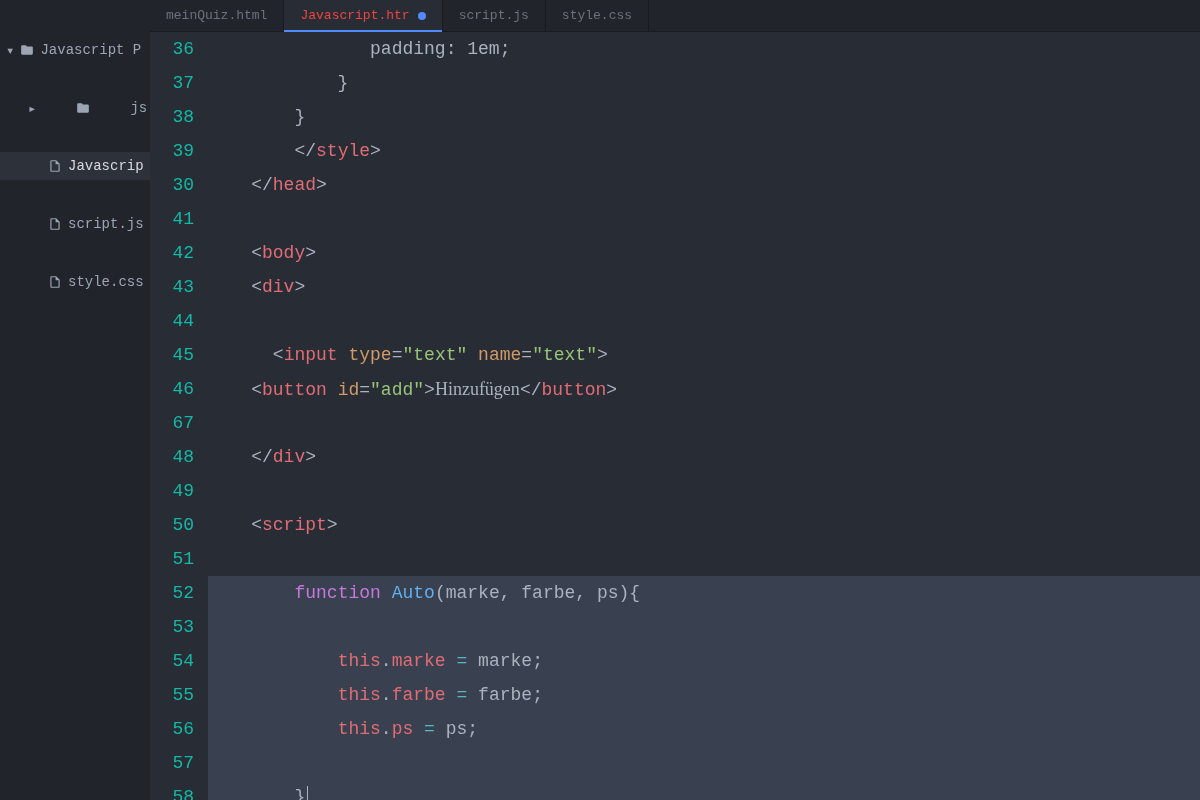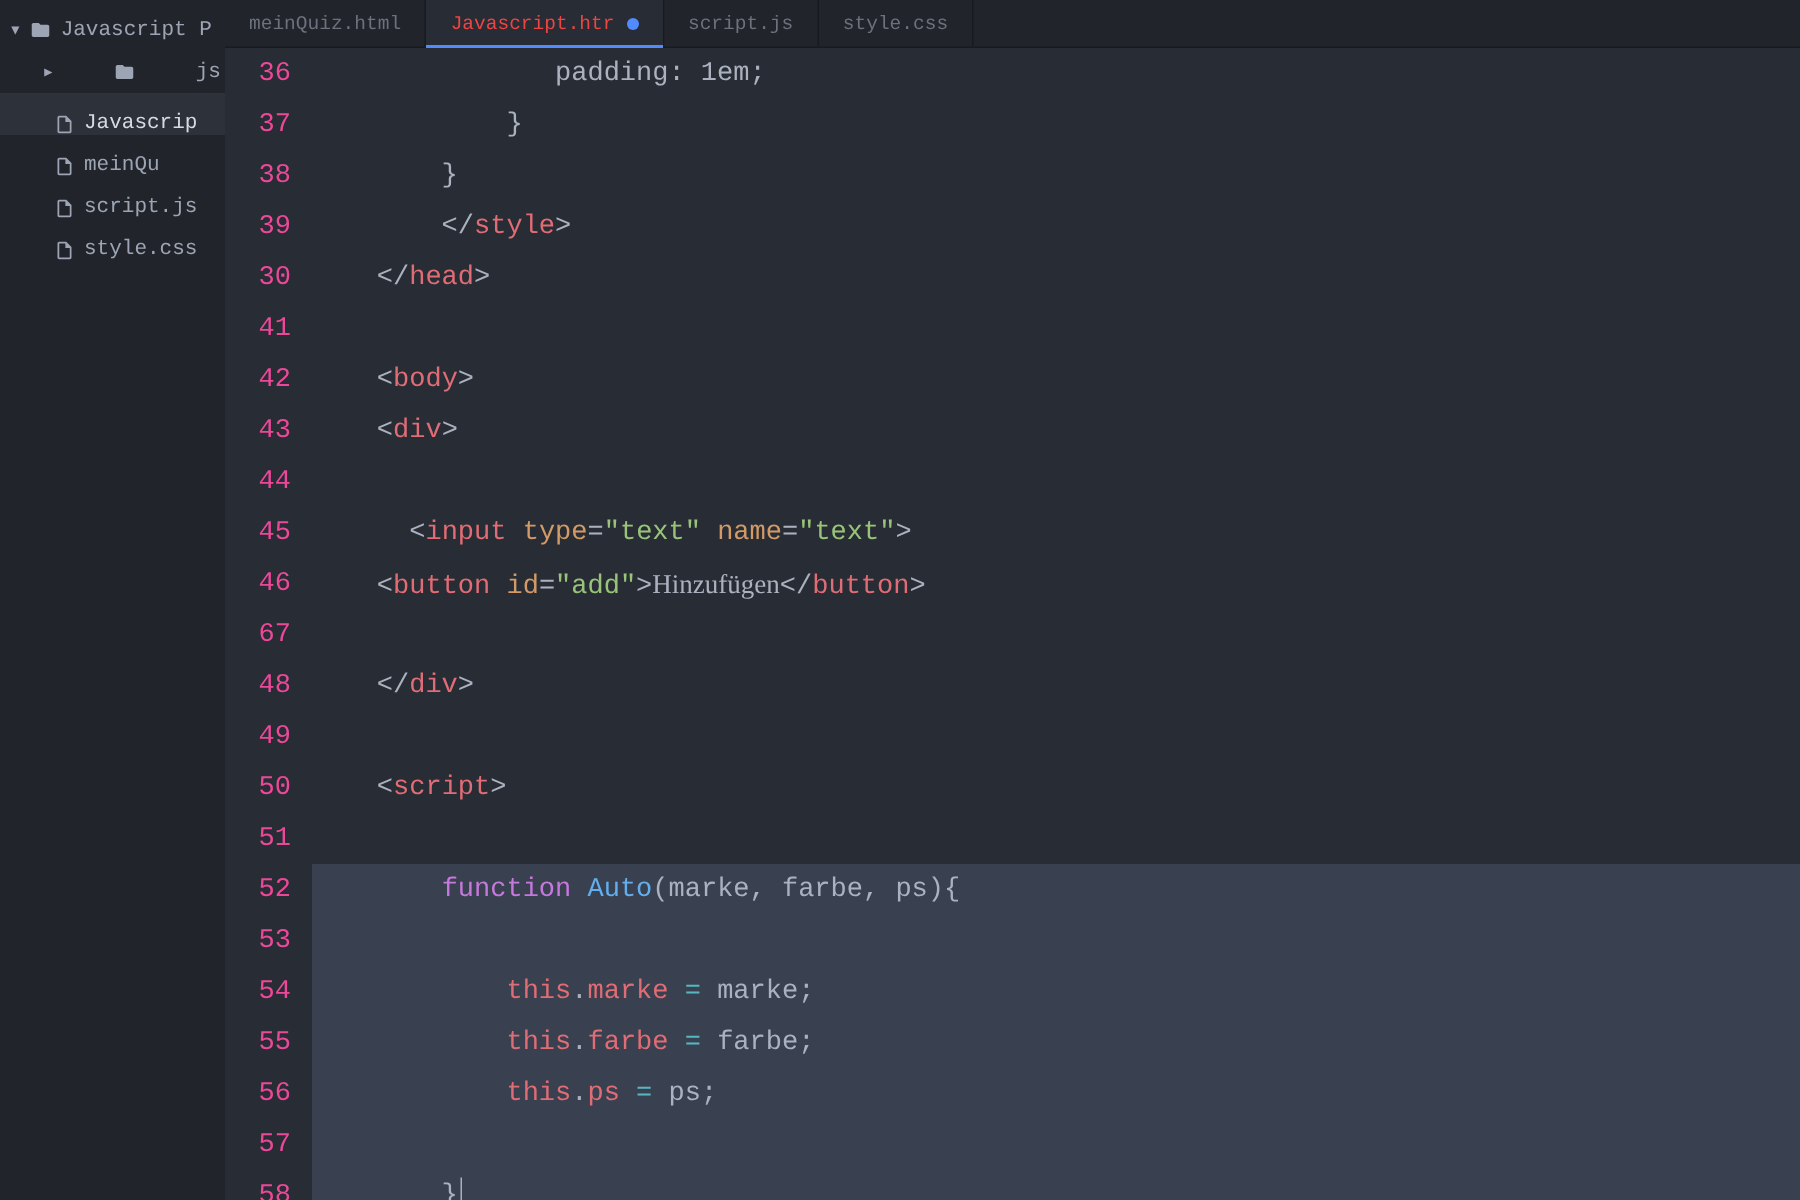--- a/index.html
+++ b/index.html
@@ -24,24 +24,25 @@
       color: #9da5b4;
     }
     .tree-item {
       display: flex;
       align-items: center;
       height: 28px;
       padding-left: 8px;
       gap: 6px;
       white-space: nowrap;
       overflow: hidden;
+      margin-top: 30px;
     }
     .tree-item.project { padding-left: 6px; }
     .tree-item.folder  { padding-left: 28px; gap: 40px; }
-    .tree-item.file    { padding-left: 36px; align-items: flex-end; }
+    .tree-item.file    { padding-left: 48px; }
     .tree-item.active  { background: #2c313a; color: #d7dae0; }
     .chevron-down-icon::before { content: "▾"; color: #9da5b4; }
     .chevron-right-icon::before { content: "▸"; color: #9da5b4; }
     .folder-icon svg, .file-icon svg { width: 14px; height: 14px; display:block; }
     
     
     .right-pane { flex: 1; display: flex; flex-direction: column; min-width: 0; }
     .tab-bar {
       display: flex;
       height: 32px;
@@ -84,21 +85,21 @@
       color: #495162;
       user-select: none;
     }
     .code {
       flex: 1;
       position: relative;
       white-space: pre;
     }
     .line { height: 34px; }
     .sel { background: rgba(103, 118, 150, 0.28); }
-    .num { color: #ec4899; }
+    .num { color: #14b8a6; }
     
     
     .punct  { color: #abb2bf; }       
     .tagbr  { color: #abb2bf; }       
     .tag    { color: #e06c75; }       
     .attr   { color: #d19a66; }       
     .str    { color: #98c379; }       
     .kw     { color: #c678dd; }       
     .fn     { color: #61afef; }       
     .ident  { color: #abb2bf; }       
@@ -147,28 +148,20 @@
             </svg>
           </span>
           <span>Javascrip</span>
         </div>
         <div class="tree-item file">
           <span class="file-icon">
             <svg viewBox="0 0 24 24" fill="#9da5b4">
               <path d="M14 2H6c-1.1 0-2 .9-2 2v16c0 1.1.9 2 2 2h12c1.1 0 2-.9 2-2V8l-6-6zM6 20V4h7v5h5v11H6z"></path>
             </svg>
           </span>
-          <span>meinQu</span>
-        </div>
-        <div class="tree-item file">
-          <span class="file-icon">
-            <svg viewBox="0 0 24 24" fill="#9da5b4">
-              <path d="M14 2H6c-1.1 0-2 .9-2 2v16c0 1.1.9 2 2 2h12c1.1 0 2-.9 2-2V8l-6-6zM6 20V4h7v5h5v11H6z"></path>
-            </svg>
-          </span>
           <span>script.js</span>
         </div>
         <div class="tree-item file">
           <span class="file-icon">
             <svg viewBox="0 0 24 24" fill="#9da5b4">
               <path d="M14 2H6c-1.1 0-2 .9-2 2v16c0 1.1.9 2 2 2h12c1.1 0 2-.9 2-2V8l-6-6zM6 20V4h7v5h5v11H6z"></path>
             </svg>
           </span>
           <span>style.css</span>
         </div>

